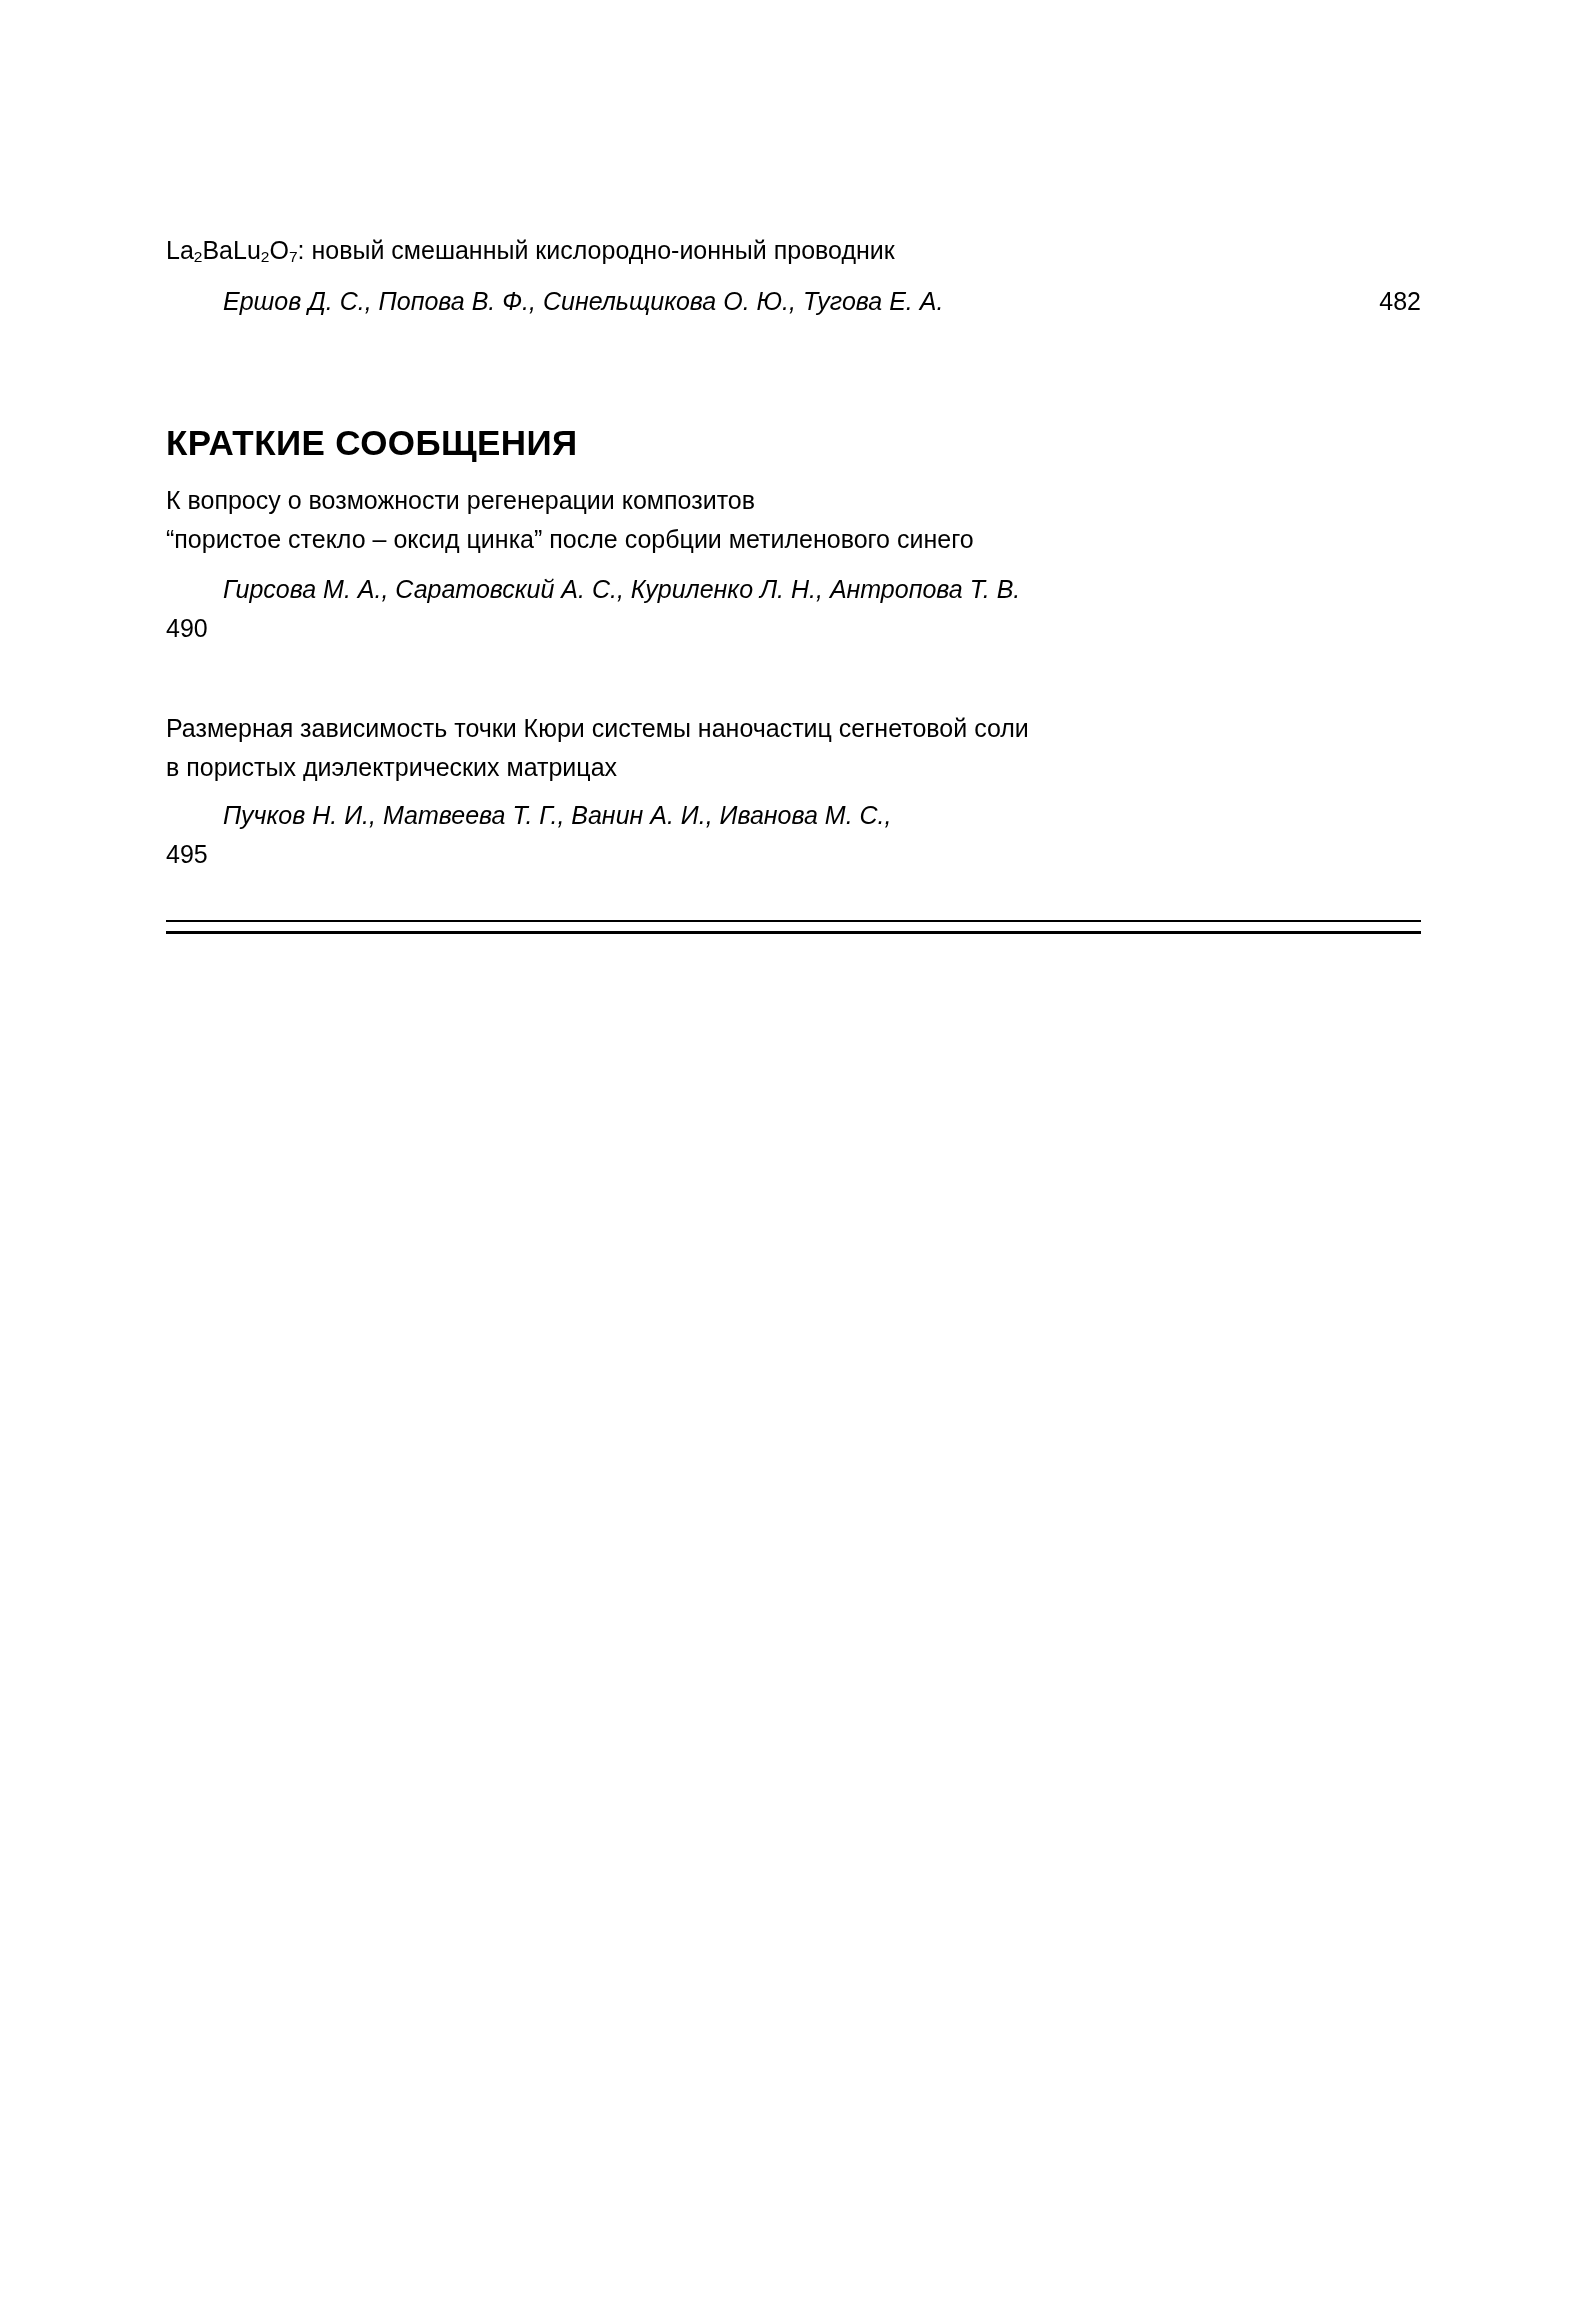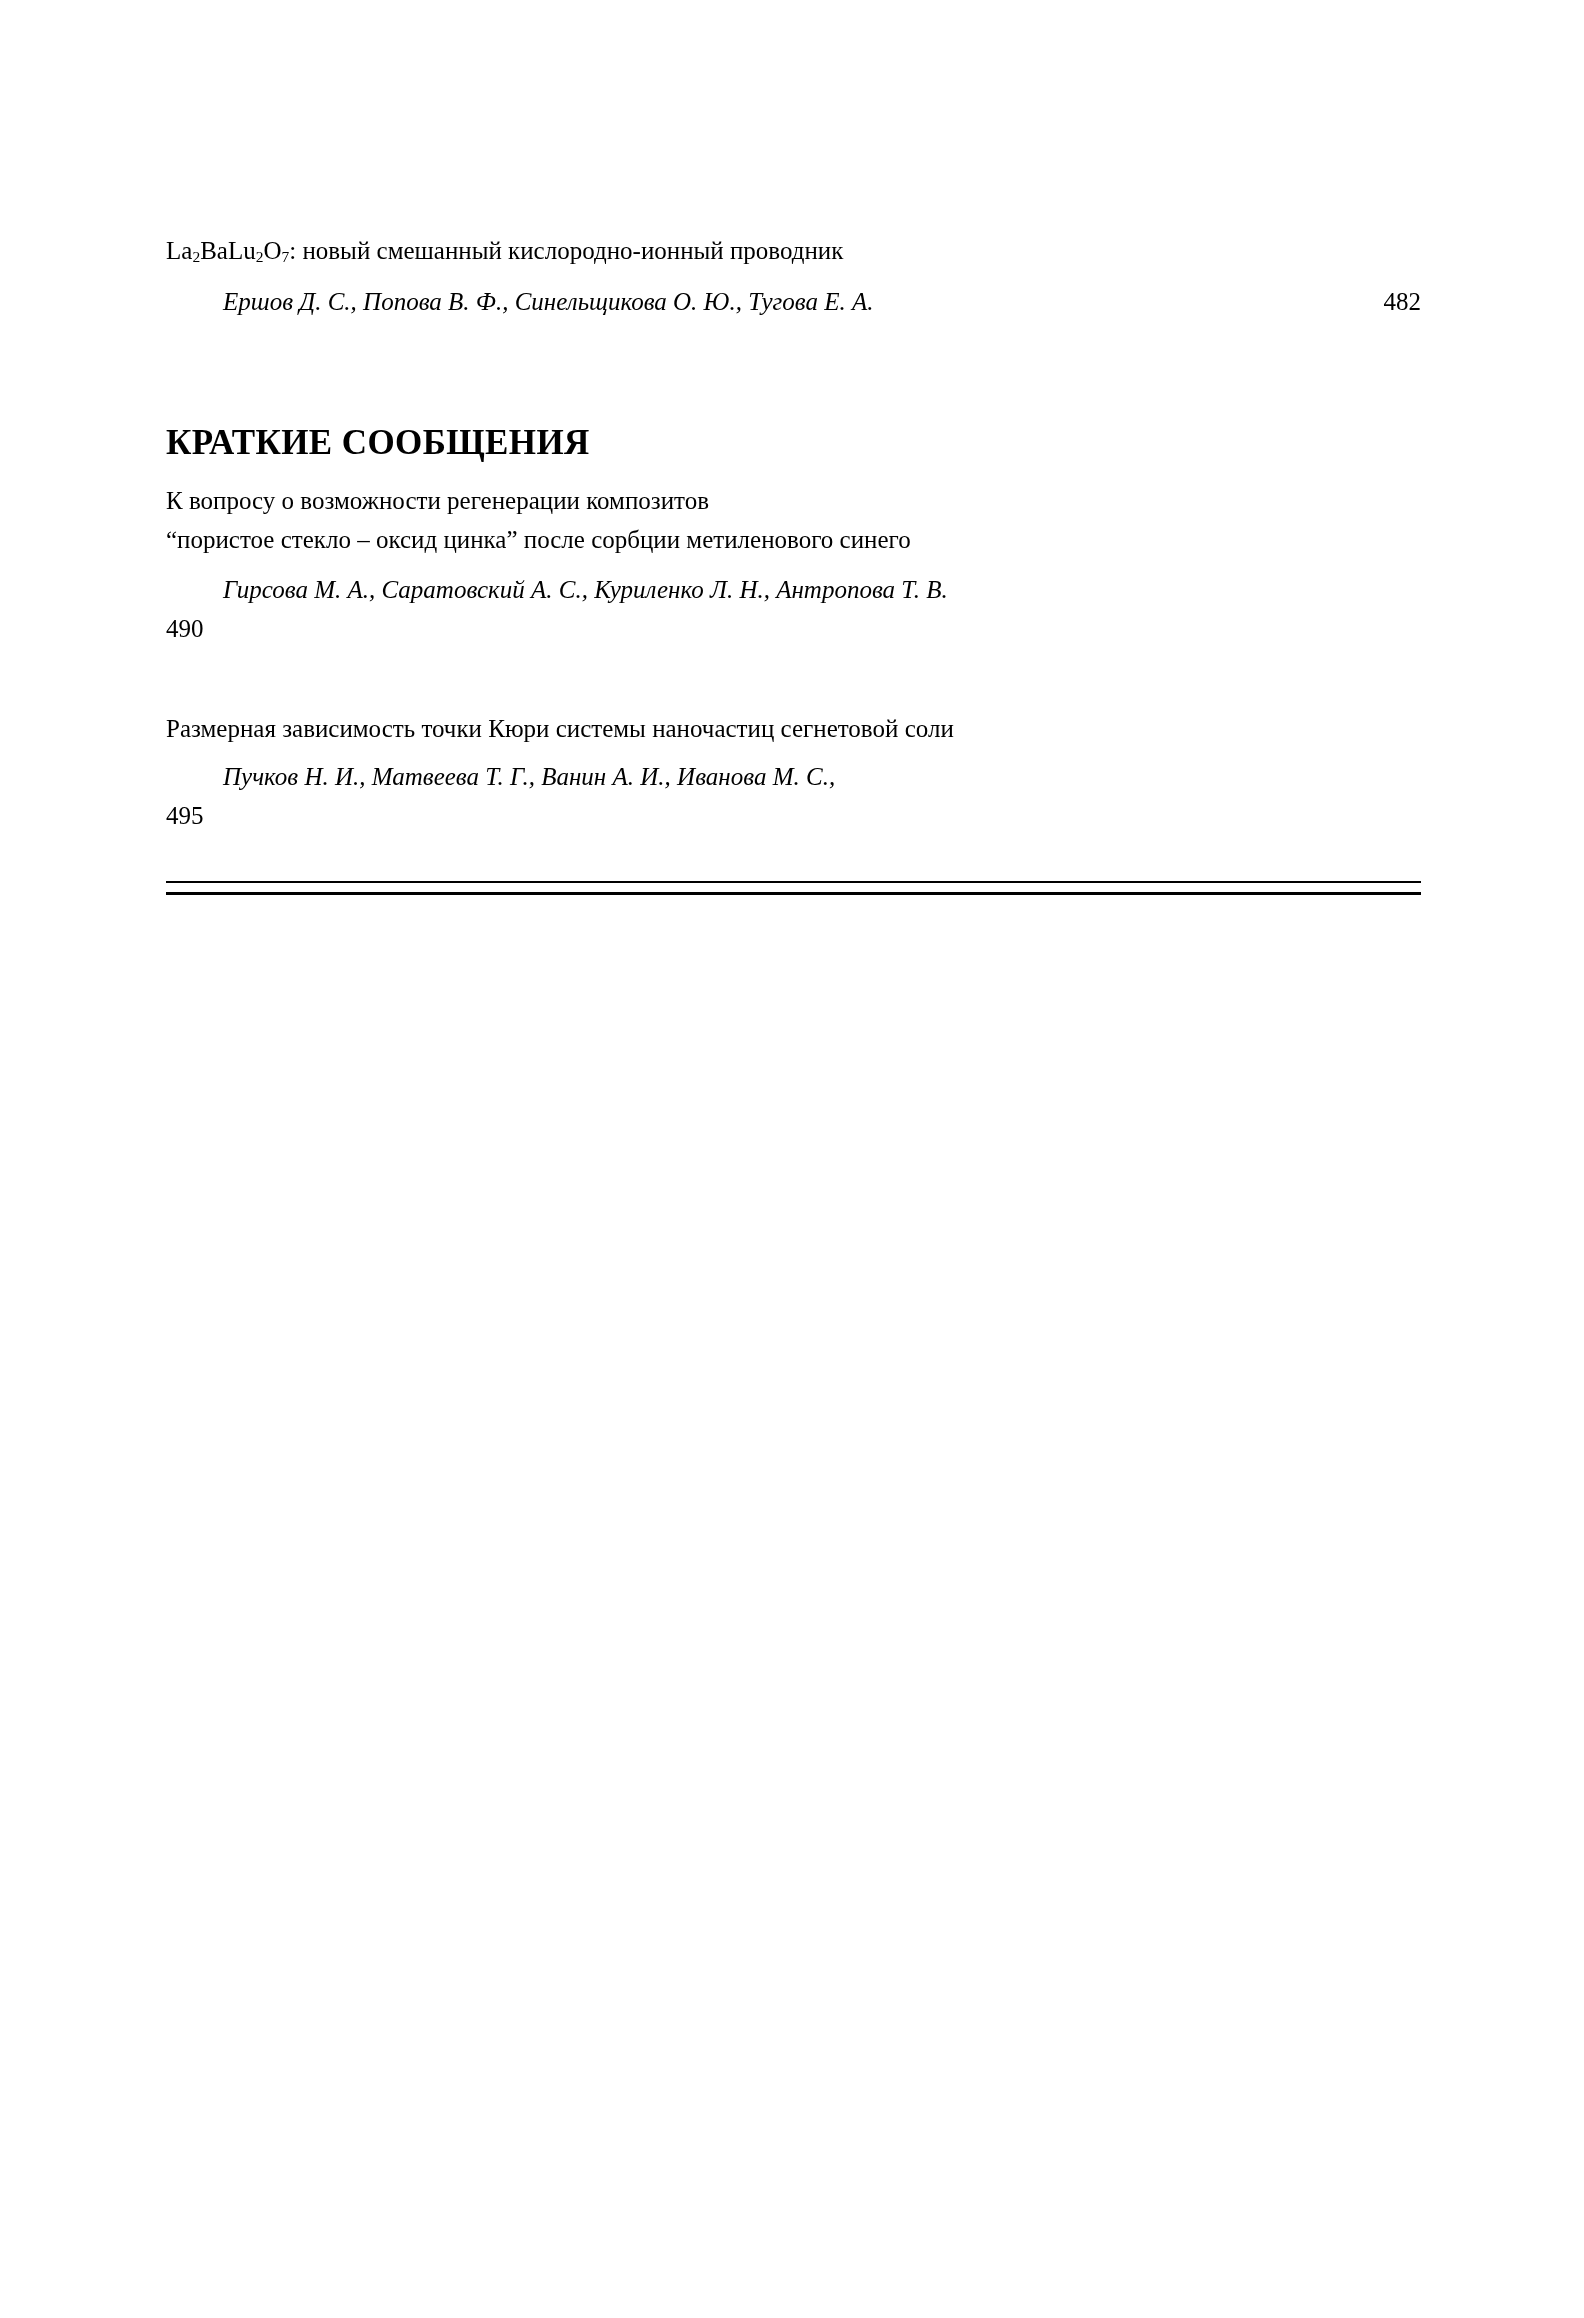--- a/index.html
+++ b/index.html
@@ -6,21 +6,21 @@
     margin: 0;
     padding: 0;
     background: #ffffff;
   }
   .page {
     position: relative;
     width: 1584px;
     height: 2319px;
     background: #ffffff;
     color: #000000;
-    font-family: Liberation Serif, serif;
+    font-family: Liberation Sans, sans-serif;
     overflow: hidden;
   }
   .content {
     position: absolute;
     left: 166px;
     top: 0;
     width: 1255px;
   }
   .title-line {
     font-size: 25px;
@@ -82,20 +82,21 @@
       <div class="title-line">К вопросу о возможности регенерации композитов</div>
       <div class="title-line">“пористое стекло – оксид цинка” после сорбции метиленового синего</div>
       <div class="authors-row" style="margin-top:10.6px;flex-direction:column;">
         <span class="authors">Гирсова М. А., Саратовский А. С., Куриленко Л. Н., Антропова Т. В.</span>
         <span class="pagenum">490</span>
       </div>
     </div>
 
     <div class="entry" style="margin-top:61px;">
       <div class="title-line">Размерная зависимость точки Кюри системы наночастиц сегнетовой соли</div>
+      <div class="title-line">в пористых диэлектрических матрицах</div>
       <div class="authors-row" style="margin-top:9px;">
         <span class="authors">Пучков Н. И., Матвеева Т. Г., Ванин А. И., Иванова М. С.,</span>
       </div>
       <div class="authors-row">
         <span class="pagenum">495</span>
       </div>
     </div>
 
     <div class="rule" style="margin-top:46px;"></div>
     <div class="rule" style="margin-top:9px;"></div>

